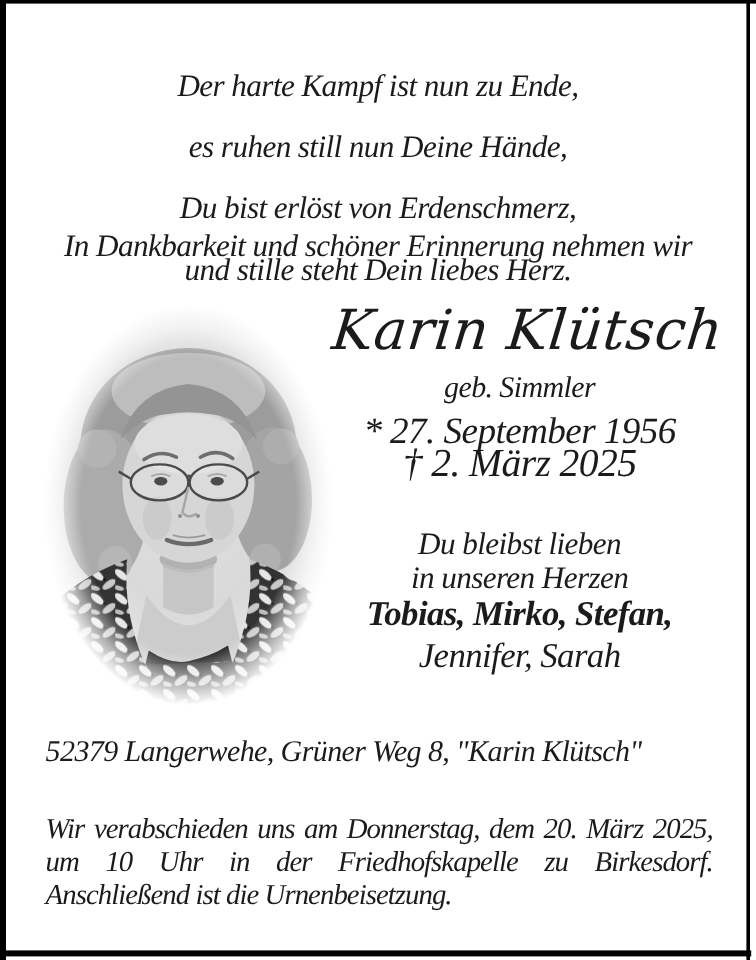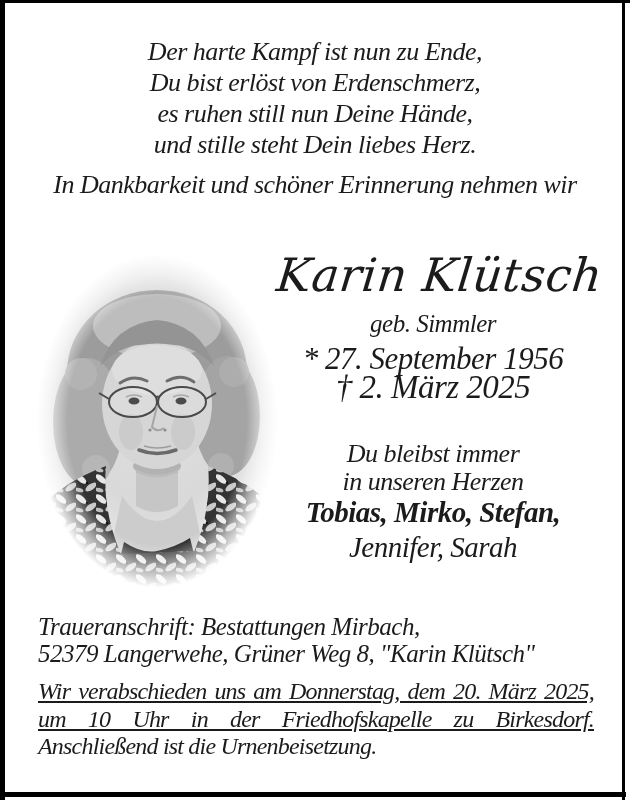--- a/index.html
+++ b/index.html
@@ -17,21 +17,21 @@
   .frame-top    { left: 0; top: 0; width: 630px; height: 3px; }
   .frame-left   { left: 0; top: 0; width: 5px;  height: 800px; }
   .frame-bottom { left: 0; top: 792px; width: 626px; height: 5px; }
   .frame-right  { left: 622px; top: 0; width: 3px; height: 800px; }
 
   .centerblock {
     position: absolute; left: 5px; width: 620px;
     text-align: center;
     font-size: 26px; line-height: 31px; letter-spacing: -0.5px;
   }
-  .centerblock div { white-space: nowrap; }
+  .centerblock div { white-space: nowrap; margin-top: 20px; }
   .poem  { top: 36px; }
   .intro { top: 169px; }
 
   
   .rc {
     position: absolute; left: 277px; width: 312px;
     text-align: center; white-space: nowrap;
     letter-spacing: -0.5px;
   }
   .name {
@@ -52,40 +52,40 @@
   .address {
     position: absolute; left: 38px; top: 613px;
     font-size: 25px; line-height: 27px; letter-spacing: -0.5px;
   }
   .address div { white-space: nowrap; }
 
   .funeral {
     position: absolute; left: 38px; top: 678px; width: 556px;
     font-size: 24px; line-height: 27.5px; letter-spacing: -0.8px;
   }
-  .funeral .jline { text-align: justify; text-align-last: justify; text-decoration: underline; }
+  .funeral .jline { text-align: justify; text-align-last: justify; }
   .funeral .jline-last { text-align: justify; text-align-last: left; }
 
   .photo {
     position: absolute; left: 36px; top: 254px;
     width: 242px; height: 334px;
   }
 </style>
 </head>
 <body>
 
 <div class="frame frame-top"></div>
 <div class="frame frame-left"></div>
 <div class="frame frame-bottom"></div>
 <div class="frame frame-right"></div>
 
 <div class="centerblock poem">
   <div>Der harte Kampf ist nun zu Ende,</div>
+  <div>es ruhen still nun Deine Hände,</div>
   <div>Du bist erlöst von Erdenschmerz,</div>
-  <div>es ruhen still nun Deine Hände,</div>
   <div>und stille steht Dein liebes Herz.</div>
 </div>
 
 <div class="centerblock intro">
   <div>In Dankbarkeit und schöner Erinnerung nehmen wir</div>
 </div>
 
 <svg class="photo" viewBox="0 0 242 334" xmlns="http://www.w3.org/2000/svg" aria-hidden="true">
   <defs>
     <radialGradient id="bgGrad" cx="50%" cy="42%" r="62%">
@@ -162,27 +162,26 @@
     <path d="M86,300 L158,297 L150,334 L94,334 Z" fill="url(#floral)"></path>
   </g>
   <rect x="0" y="0" width="242" height="334" fill="url(#vig)"></rect>
 </svg>
 
 <div class="rc name">Karin Klütsch</div>
 <div class="rc geb">geb. Simmler</div>
 <div class="rc birth">* 27. September 1956</div>
 <div class="rc death">† 2. März 2025</div>
 
-<div class="rc remember1">Du bleibst immer</div>
+<div class="rc remember1">Du bleibst lieben</div>
 <div class="rc remember2">in unseren Herzen</div>
 <div class="rc family1">Tobias, Mirko, Stefan,</div>
 <div class="rc family2">Jennifer, Sarah</div>
 
 <div class="address">
-  <div>Traueranschrift: Bestattungen Mirbach,</div>
   <div>52379 Langerwehe, Grüner Weg 8, "Karin Klütsch"</div>
 </div>
 
 <div class="funeral">
   <div class="jline">Wir verabschieden uns am Donnerstag, dem 20. März 2025,</div>
   <div class="jline">um 10 Uhr in der Friedhofskapelle zu Birkesdorf.</div>
   <div class="jline-last">Anschließend ist die Urnenbeisetzung.</div>
 </div>
 
 </body></html>

